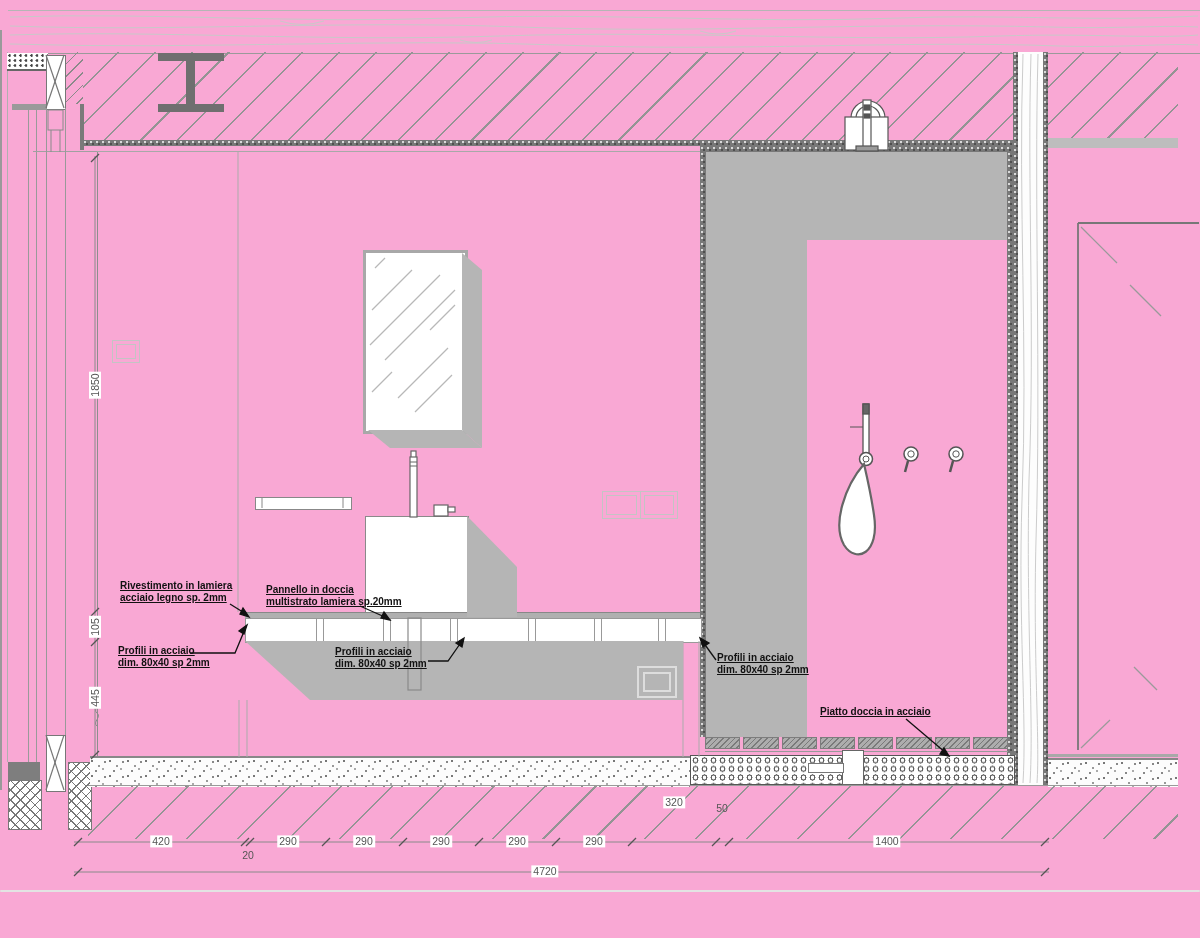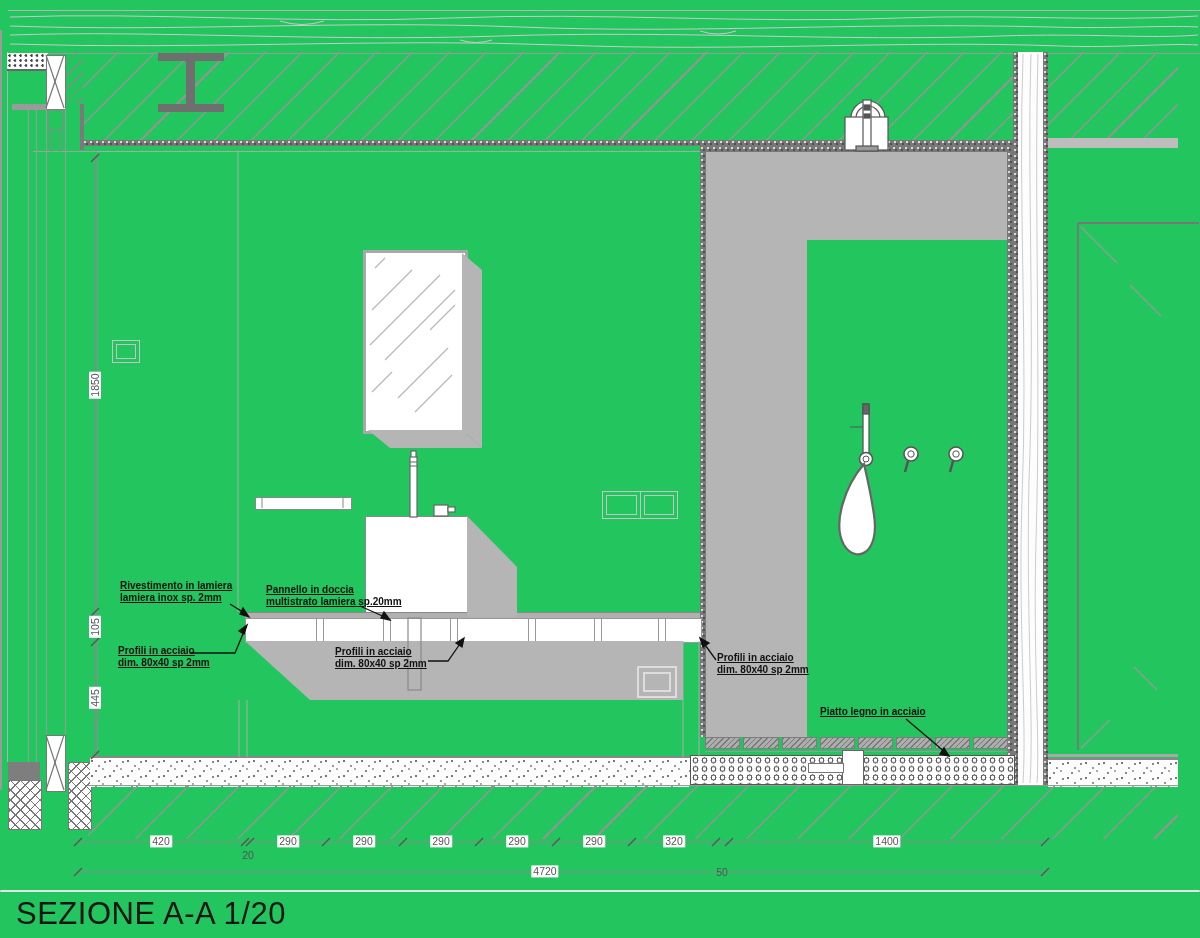--- a/index.html
+++ b/index.html
@@ -1,16 +1,16 @@
 <!DOCTYPE html>
 <html><head>
 <meta charset="utf-8">
 <style>
   html,body{margin:0;padding:0;background:#fff;}
-  #canvas{position:relative;width:1200px;height:938px;background:#22c55e;overflow:hidden;
+  #canvas{position:relative;width:1200px;height:938px;background:#f9a8d4;overflow:hidden;
           font-family:"Liberation Sans",sans-serif;}
   .abs{position:absolute;}
   
   .hatch26{background-image:repeating-linear-gradient(135deg,transparent 0 24.5px,#949494 24.5px 26px);}
   .hatch9{background-image:repeating-linear-gradient(135deg,transparent 0 7.8px,#8a8a8a 7.8px 9px);}
   .hatch36{background-image:repeating-linear-gradient(135deg,transparent 0 34.5px,#949494 34.5px 36px);}
   .diamond{background-color:#fff;border:1px solid #777;
     background-image:repeating-linear-gradient(45deg,#777 0 1px,transparent 1px 7px),
                      repeating-linear-gradient(135deg,#777 0 1px,transparent 1px 7px);}
   .dots{background-color:#fff;border-bottom:2px solid #666;
@@ -295,53 +295,52 @@
     </div>
   <div class="abs sock" style="left:640px;top:491px;width:36px;height:26px;">
       <div></div>
     </div>
   <div class="abs sockw" style="left:637px;top:666px;width:36px;height:28px;">
       <div></div>
     </div>
 
   <div class="abs note" style="left:120px;top:580px;">
     <span>Rivestimento in lamiera</span>
-    <span>lamiera inox sp. 2mm</span>
+    <span>acciaio legno sp. 2mm</span>
   </div>
   <div class="abs note" style="left:266px;top:584px;">
     <span>Pannello in doccia</span>
     <span>multistrato lamiera sp.20mm</span>
   </div>
   <div class="abs note" style="left:118px;top:645px;">
     <span>Profili in acciaio</span>
     <span>dim. 80x40 sp 2mm</span>
   </div>
   <div class="abs note" style="left:335px;top:646px;">
     <span>Profili in acciaio</span>
     <span>dim. 80x40 sp 2mm</span>
   </div>
   <div class="abs note" style="left:717px;top:652px;">
     <span>Profili in acciaio</span>
     <span>dim. 80x40 sp 2mm</span>
   </div>
   <div class="abs note" style="left:820px;top:706px;">
-    <span>Piatto legno in acciaio</span>
+    <span>Piatto doccia in acciaio</span>
   </div>
 
   <div class="abs dim" style="left:161px;top:842px;">420</div>
   <div class="abs dimb" style="left:248px;top:849px;">20</div>
   <div class="abs dim" style="left:288px;top:842px;">290</div>
   <div class="abs dim" style="left:364px;top:842px;">290</div>
   <div class="abs dim" style="left:441px;top:842px;">290</div>
   <div class="abs dim" style="left:517px;top:842px;">290</div>
   <div class="abs dim" style="left:594px;top:842px;">290</div>
-  <div class="abs dim" style="left:674px;top:842px;">320</div>
-  <div class="abs dimb" style="left:722px;top:866px;">50</div>
+  <div class="abs dim" style="left:674px;top:803px;">320</div>
+  <div class="abs dimb" style="left:722px;top:802px;">50</div>
   <div class="abs dim" style="left:887px;top:842px;">1400</div>
   <div class="abs dim" style="left:545px;top:872px;">4720</div>
 
   <div class="abs dimv" style="left:95px;top:385px;">1850</div>
   <div class="abs dimv" style="left:95px;top:627px;">105</div>
   <div class="abs dimv" style="left:95px;top:698px;">445</div>
 
   <div class="abs" style="left:0;top:890px;width:1200px;height:2px;background:#e3e3e3;border-radius:2px;"></div>
-  <div class="abs title" style="left:16px;top:896px;">SEZIONE A-A 1/20</div>
 </div>
 
 </body></html>

